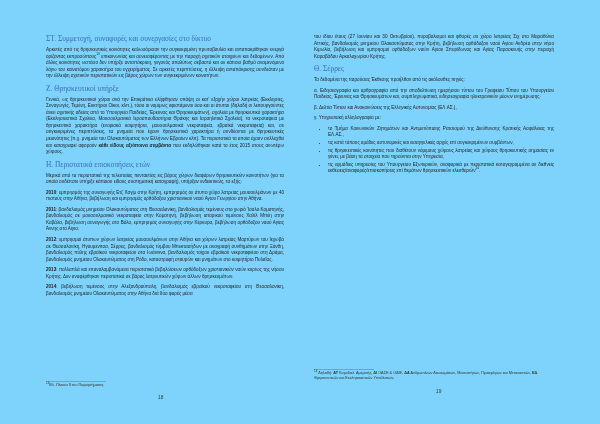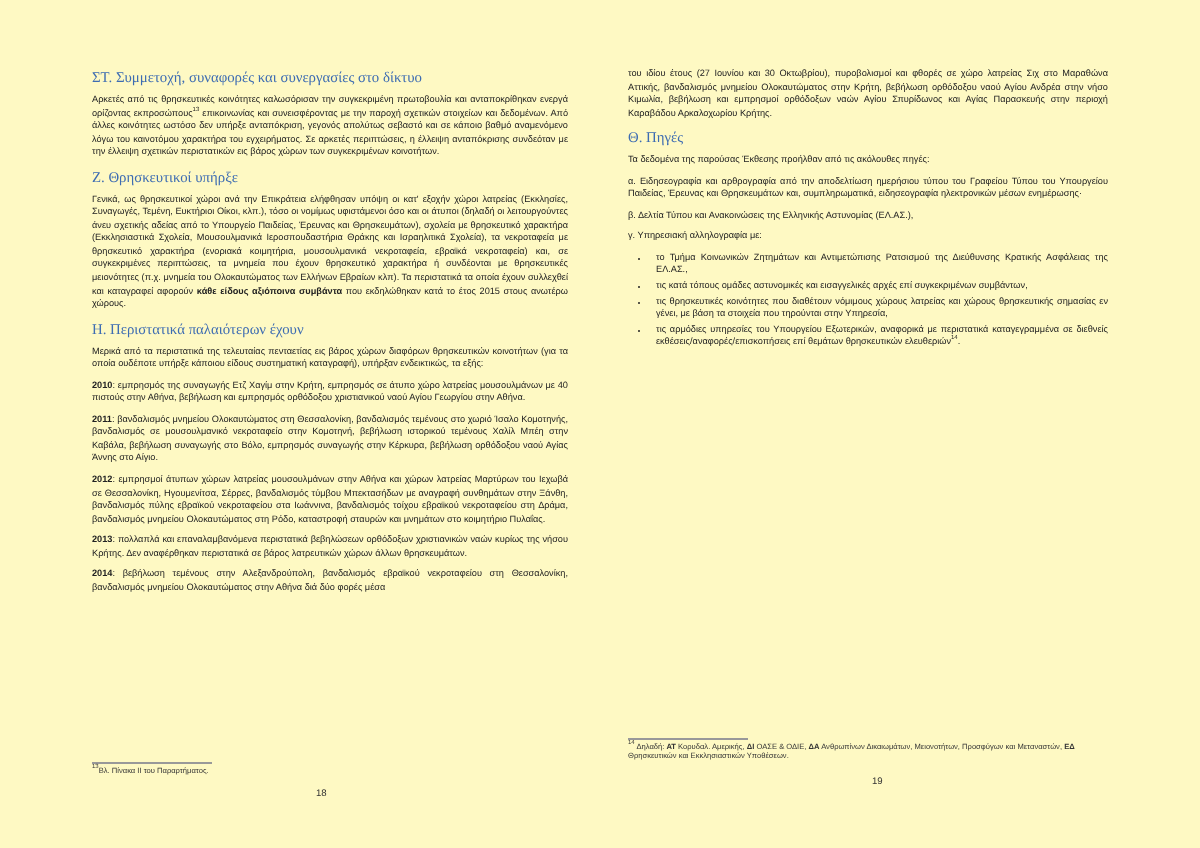--- a/index.html
+++ b/index.html
@@ -1,18 +1,18 @@
 <!DOCTYPE html>
 <html><head>
 <meta charset="utf-8">
 <style>
   html, body { margin:0; padding:0; }
   body { width:600px; height:424px; background:#ffffff; position:relative; overflow:hidden;
          font-family:"Liberation Sans", sans-serif; color:#222; }
-  .page { position:absolute; top:0; width:300px; height:424px; background:#fef9c3; }
+  .page { position:absolute; top:0; width:300px; height:424px; background:#7dd3fc; }
   .page.left { left:0; }
   .page.right { left:300px; }
   .col { position:absolute; width:238px; font-size:4.6px; line-height:6.55px; }
   .page.left .col { left:46px; top:34px; }
   .page.right .col { left:14px; top:34px; width:240px; }
   h2 { font-family:"Liberation Serif", serif; font-weight:normal; color:#3d6cb2;
        font-size:7.4px; line-height:9px; margin:0 0 4px 0; }
   p { margin:0 0 4px 0; text-align:justify; }
   .yr { font-weight:bold; }
   b { font-weight:bold; }
@@ -33,37 +33,37 @@
 <body>
 
 <div class="page left">
   <div class="col">
     <h2>ΣΤ. Συμμετοχή, συναφορές και συνεργασίες στο δίκτυο</h2>
     <p><span>Αρκετές από τις θρησκευτικές κοινότητες καλωσόρισαν την συγκεκριμένη πρωτοβουλία και ανταποκρίθηκαν ενεργά ορίζοντας εκπροσώπους</span><sup>13</sup> <span>επικοινωνίας και συνεισφέροντας με την παροχή σχετικών στοιχείων και δεδομένων. Από άλλες κοινότητες ωστόσο δεν υπήρξε ανταπόκριση, γεγονός απολύτως σεβαστό και σε κάποιο βαθμό αναμενόμενο λόγω του καινοτόμου χαρακτήρα του εγχειρήματος. Σε αρκετές περιπτώσεις, η έλλειψη ανταπόκρισης συνδεόταν με την έλλειψη σχετικών περιστατικών εις βάρος χώρων των συγκεκριμένων κοινοτήτων.</span></p>
 
     <h2>Ζ. Θρησκευτικοί υπήρξε</h2>
     <p><span>Γενικά, ως θρησκευτικοί χώροι ανά την Επικράτεια ελήφθησαν υπόψη οι κατ' εξοχήν χώροι λατρείας (Εκκλησίες, Συναγωγές, Τεμένη, Ευκτήριοι Οίκοι, κλπ.), τόσο οι νομίμως υφιστάμενοι όσο και οι άτυποι (δηλαδή οι λειτουργούντες άνευ σχετικής αδείας από το Υπουργείο Παιδείας, Έρευνας και Θρησκευμάτων), σχολεία με θρησκευτικό χαρακτήρα (Εκκλησιαστικά Σχολεία, Μουσουλμανικά Ιεροσπουδαστήρια Θράκης και Ισραηλιτικά Σχολεία), τα νεκροταφεία με θρησκευτικό χαρακτήρα (ενοριακά κοιμητήρια, μουσουλμανικά νεκροταφεία, εβραϊκά νεκροταφεία) και, σε συγκεκριμένες περιπτώσεις, τα μνημεία που έχουν θρησκευτικό χαρακτήρα ή συνδέονται με θρησκευτικές μειονότητες (π.χ. μνημεία του Ολοκαυτώματος των Ελλήνων Εβραίων κλπ). Τα περιστατικά τα οποία έχουν συλλεχθεί και καταγραφεί αφορούν</span> <b>κάθε είδους αξιόποινα συμβάντα</b> <span>που εκδηλώθηκαν κατά το έτος 2015 στους ανωτέρω χώρους.</span></p>
 
-    <h2>Η. Περιστατικά παλαιότερων έχουν</h2>
+    <h2>Η. Περιστατικά επισκοπήσεις ετών</h2>
     <p>Μερικά από τα περιστατικά της τελευταίας πενταετίας εις βάρος χώρων διαφόρων θρησκευτικών κοινοτήτων (για τα οποία ουδέποτε υπήρξε κάποιου είδους συστηματική καταγραφή), υπήρξαν ενδεικτικώς, τα εξής:</p>
     <p><span class="yr">2010</span><span>: εμπρησμός της συναγωγής Ετζ Χαγίμ στην Κρήτη, εμπρησμός σε άτυπο χώρο λατρείας μουσουλμάνων με 40 πιστούς στην Αθήνα, βεβήλωση και εμπρησμός ορθόδοξου χριστιανικού ναού Αγίου Γεωργίου στην Αθήνα.</span></p>
     <p><span class="yr">2011</span><span>: βανδαλισμός μνημείου Ολοκαυτώματος στη Θεσσαλονίκη, βανδαλισμός τεμένους στο χωριό Ίσαλο Κομοτηνής, βανδαλισμός σε μουσουλμανικό νεκροταφείο στην Κομοτηνή, βεβήλωση ιστορικού τεμένους Χαλίλ Μπέη στην Καβάλα, βεβήλωση συναγωγής στο Βόλο, εμπρησμός συναγωγής στην Κέρκυρα, βεβήλωση ορθόδοξου ναού Αγίας Άννης στο Αίγιο.</span></p>
     <p><span class="yr">2012</span><span>: εμπρησμοί άτυπων χώρων λατρείας μουσουλμάνων στην Αθήνα και χώρων λατρείας Μαρτύρων του Ιεχωβά σε Θεσσαλονίκη, Ηγουμενίτσα, Σέρρες, βανδαλισμός τύμβου Μπεκτασήδων με αναγραφή συνθημάτων στην Ξάνθη, βανδαλισμός πύλης εβραϊκού νεκροταφείου στα Ιωάννινα, βανδαλισμός τοίχου εβραϊκού νεκροταφείου στη Δράμα, βανδαλισμός μνημείου Ολοκαυτώματος στη Ρόδο, καταστροφή σταυρών και μνημάτων στο κοιμητήριο Πυλαΐας.</span></p>
     <p><span class="yr">2013</span><span>: πολλαπλά και επαναλαμβανόμενα περιστατικά βεβηλώσεων ορθόδοξων χριστιανικών ναών κυρίως της νήσου Κρήτης. Δεν αναφέρθηκαν περιστατικά σε βάρος λατρευτικών χώρων άλλων θρησκευμάτων.</span></p>
     <p><span class="yr">2014</span><span>: βεβήλωση τεμένους στην Αλεξανδρούπολη, βανδαλισμός εβραϊκού νεκροταφείου στη Θεσσαλονίκη, βανδαλισμός μνημείου Ολοκαυτώματος στην Αθήνα διά δύο φορές μέσα</span></p>
   </div>
   <div class="fn-rule"></div>
   <div class="footnote"><sup>13</sup><span>Βλ. Πίνακα II του Παραρτήματος.</span></div>
   <div class="pagenum">18</div>
 </div>
 
 <div class="page right">
   <div class="col">
     <p>του ιδίου έτους (27 Ιουνίου και 30 Οκτωβρίου), πυροβολισμοί και φθορές σε χώρο λατρείας Σιχ στο Μαραθώνα Αττικής, βανδαλισμός μνημείου Ολοκαυτώματος στην Κρήτη, βεβήλωση ορθόδοξου ναού Αγίου Ανδρέα στην νήσο Κιμωλία, βεβήλωση και εμπρησμοί ορθόδοξων ναών Αγίου Σπυρίδωνος και Αγίας Παρασκευής στην περιοχή Καραβάδου Αρκαλοχωρίου Κρήτης.</p>
-    <h2>Θ. Πηγές</h2>
+    <h2>Θ. Σέρρες</h2>
     <p>Τα δεδομένα της παρούσας Έκθεσης προήλθαν από τις ακόλουθες πηγές:</p>
     <p>α. Ειδησεογραφία και αρθρογραφία από την αποδελτίωση ημερήσιου τύπου του Γραφείου Τύπου του Υπουργείου Παιδείας, Έρευνας και Θρησκευμάτων και, συμπληρωματικά, ειδησεογραφία ηλεκτρονικών μέσων ενημέρωσης·</p>
     <p>β. Δελτία Τύπου και Ανακοινώσεις της Ελληνικής Αστυνομίας (ΕΛ.ΑΣ.),</p>
     <p>γ. Υπηρεσιακή αλληλογραφία με:</p>
     <ul>
       <li>το Τμήμα Κοινωνικών Ζητημάτων και Αντιμετώπισης Ρατσισμού της Διεύθυνσης Κρατικής Ασφάλειας της ΕΛ.ΑΣ.,</li>
       <li>τις κατά τόπους ομάδες αστυνομικές και εισαγγελικές αρχές επί συγκεκριμένων συμβάντων,</li>
       <li>τις θρησκευτικές κοινότητες που διαθέτουν νόμιμους χώρους λατρείας και χώρους θρησκευτικής σημασίας εν γένει, με βάση τα στοιχεία που τηρούνται στην Υπηρεσία,</li>
       <li><span>τις αρμόδιες υπηρεσίες του Υπουργείου Εξωτερικών, αναφορικά με περιστατικά καταγεγραμμένα σε διεθνείς εκθέσεις/αναφορές/επισκοπήσεις επί θεμάτων θρησκευτικών ελευθεριών</span><sup>14</sup>.</li>
     </ul>

